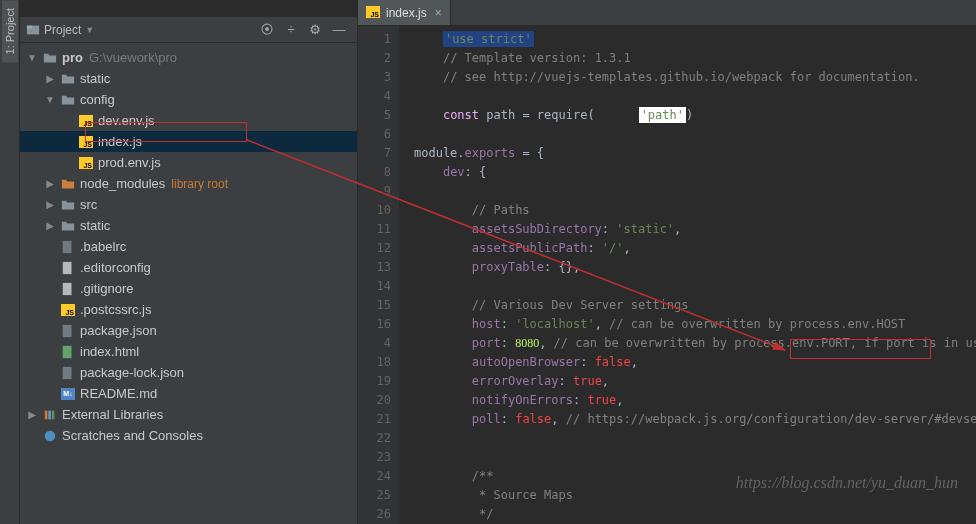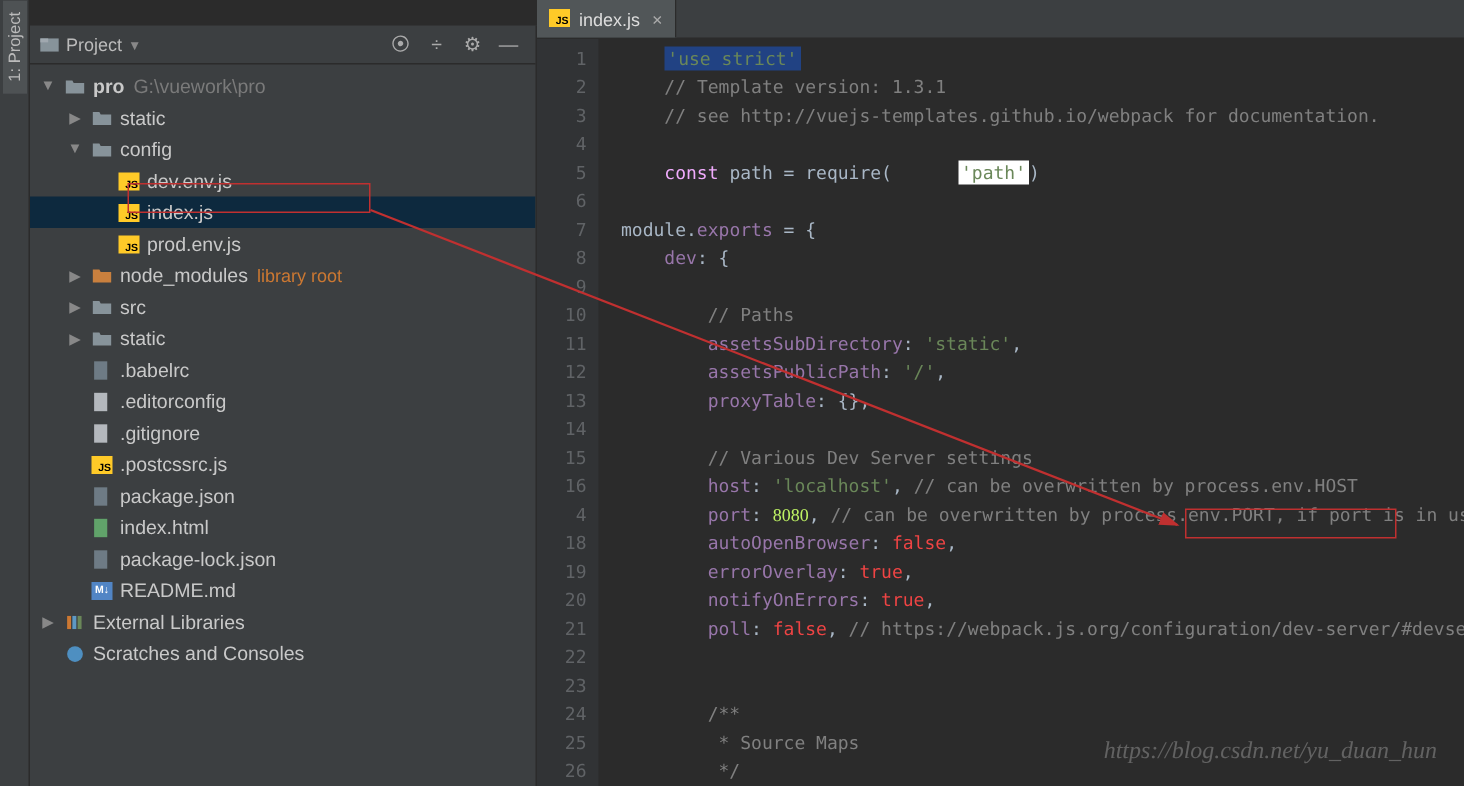--- a/index.html
+++ b/index.html
@@ -72,21 +72,21 @@
 .tok-str { color: #6a8759; }
 .tok-kw { color: #f0abfc; }
 .tok-num { color: #bef264; font-family: Liberation Serif, serif; }
 .tok-prop { color: #9876aa; }
 .tok-com { color: #808080; }
 .tok-bool { color: #ef4444; }
 .code-line { height: 19px; }
 .hl-box { background: #214283; padding: 1px 2px; }
 .hl-green { background: #ffffff; padding: 1px 2px; margin-left: 44px; }
 .watermark {
-  position: absolute; right: 18px; bottom: 14px;
+  position: absolute; right: 18px; bottom: 32px;
   color: rgba(200,200,200,0.35); font-size: 16px;
   font-family: "Times New Roman", serif; font-style: italic;
 }
 .annot-box1 {
   position: absolute; left: 85px; top: 122px; width: 162px; height: 20px;
   border: 1px solid #c03030; pointer-events: none;
 }
 .annot-box2 {
   position: absolute; left: 790px; top: 339px; width: 141px; height: 20px;
   border: 1px solid #c03030; pointer-events: none;

